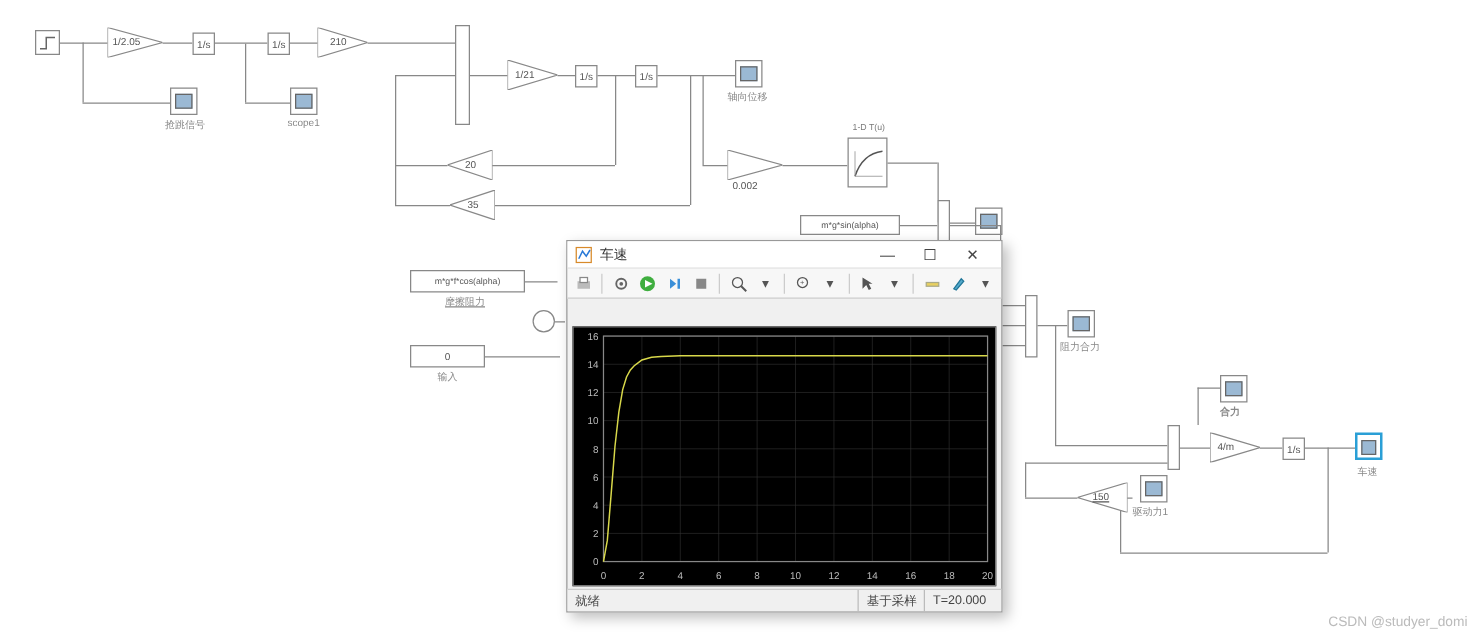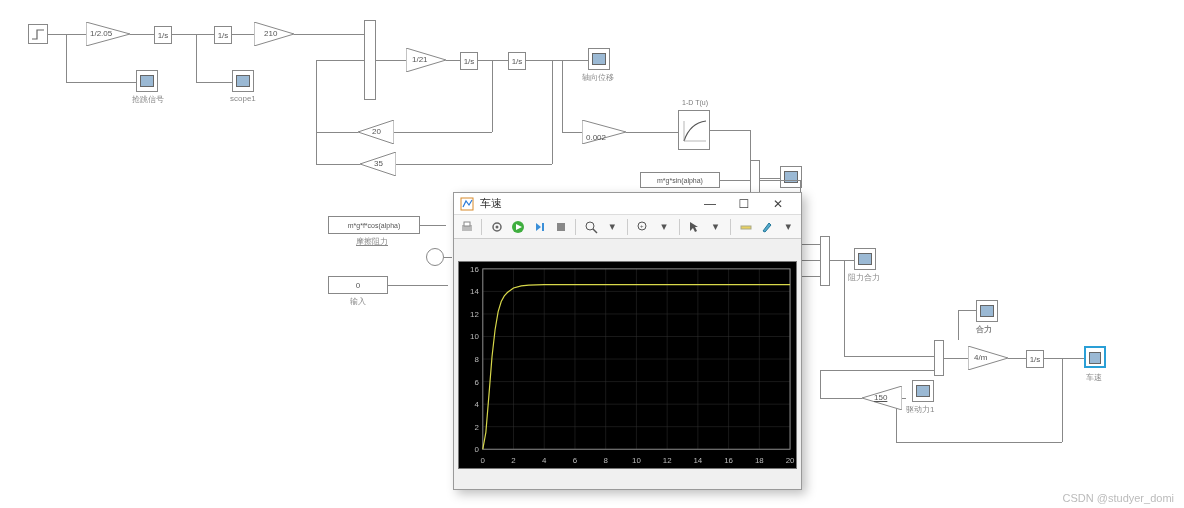--- a/index.html
+++ b/index.html
@@ -253,21 +253,21 @@
     <span class="gain-label" style="left:14px;top:7px;">35</span>
   </div>
   <div class="wire h" style="left:316px;top:164px;width:44px;"></div>
 
   <div class="wire v" style="left:562px;top:60px;height:72px;"></div>
   <div class="wire h" style="left:562px;top:132px;width:20px;"></div>
   <div class="gain" style="left:582px;top:120px;">
     <svg width="44" height="24">
         <polygon points="0,0 44,12 0,24" fill="#fff" stroke="#888"></polygon>
       </svg>
-    <span class="gain-label" style="left:4px;top:13px;">0.002</span>
+    <span class="gain-label" style="left:4px;top:24px;">0.002</span>
   </div>
   <div class="wire h" style="left:626px;top:132px;width:52px;"></div>
 
   <div class="lookup" style="left:678px;top:110px;">
     <div class="lookup-top">1-D T(u)</div>
     <svg width="26" height="24">
         <path d="M2 22 Q8 4 24 2" stroke="#555" fill="none" stroke-width="1.2"></path>
         <path d="M2 22 H24 M2 2 V22" stroke="#999" stroke-width="0.7"></path>
       </svg>
   </div>
@@ -471,15 +471,21 @@
         <text x="20" y="145.5" fill="#bbb" font-size="8" text-anchor="end">4</text>
         <text x="20" y="122.75" fill="#bbb" font-size="8" text-anchor="end">6</text>
         <text x="20" y="100" fill="#bbb" font-size="8" text-anchor="end">8</text>
         <text x="20" y="77.25" fill="#bbb" font-size="8" text-anchor="end">10</text>
         <text x="20" y="54.5" fill="#bbb" font-size="8" text-anchor="end">12</text>
         <text x="20" y="31.75" fill="#bbb" font-size="8" text-anchor="end">14</text>
         <text x="20" y="9" fill="#bbb" font-size="8" text-anchor="end">16</text>
         <path d="M24.0 188.0 L27.1 170.9 L30.2 133.4 L33.3 94.7 L36.4 67.4 L39.5 49.2 L42.6 39.0 L45.7 33.3 L48.8 29.9 L51.9 27.6 L55.0 25.3 L62.8 23.1 L70.5 22.5 L86.0 21.9 L117.0 21.9 L148.0 21.9 L179.0 21.9 L210.0 21.9 L241.0 21.9 L272.0 21.9 L303.0 21.9 L334.0 21.9" fill="none" stroke="#d8d84a" stroke-width="1.2"></path>
       </svg>
   </div>
+  <div class="sw-status">
+    <span>就绪</span>
+    <span class="spacer"></span>
+    <span class="cell">基于采样</span>
+    <span class="cell">T=20.000</span>
+  </div>
 </div>
 
 <div class="footer-wm">CSDN @studyer_domi</div>
 
 </body></html>

